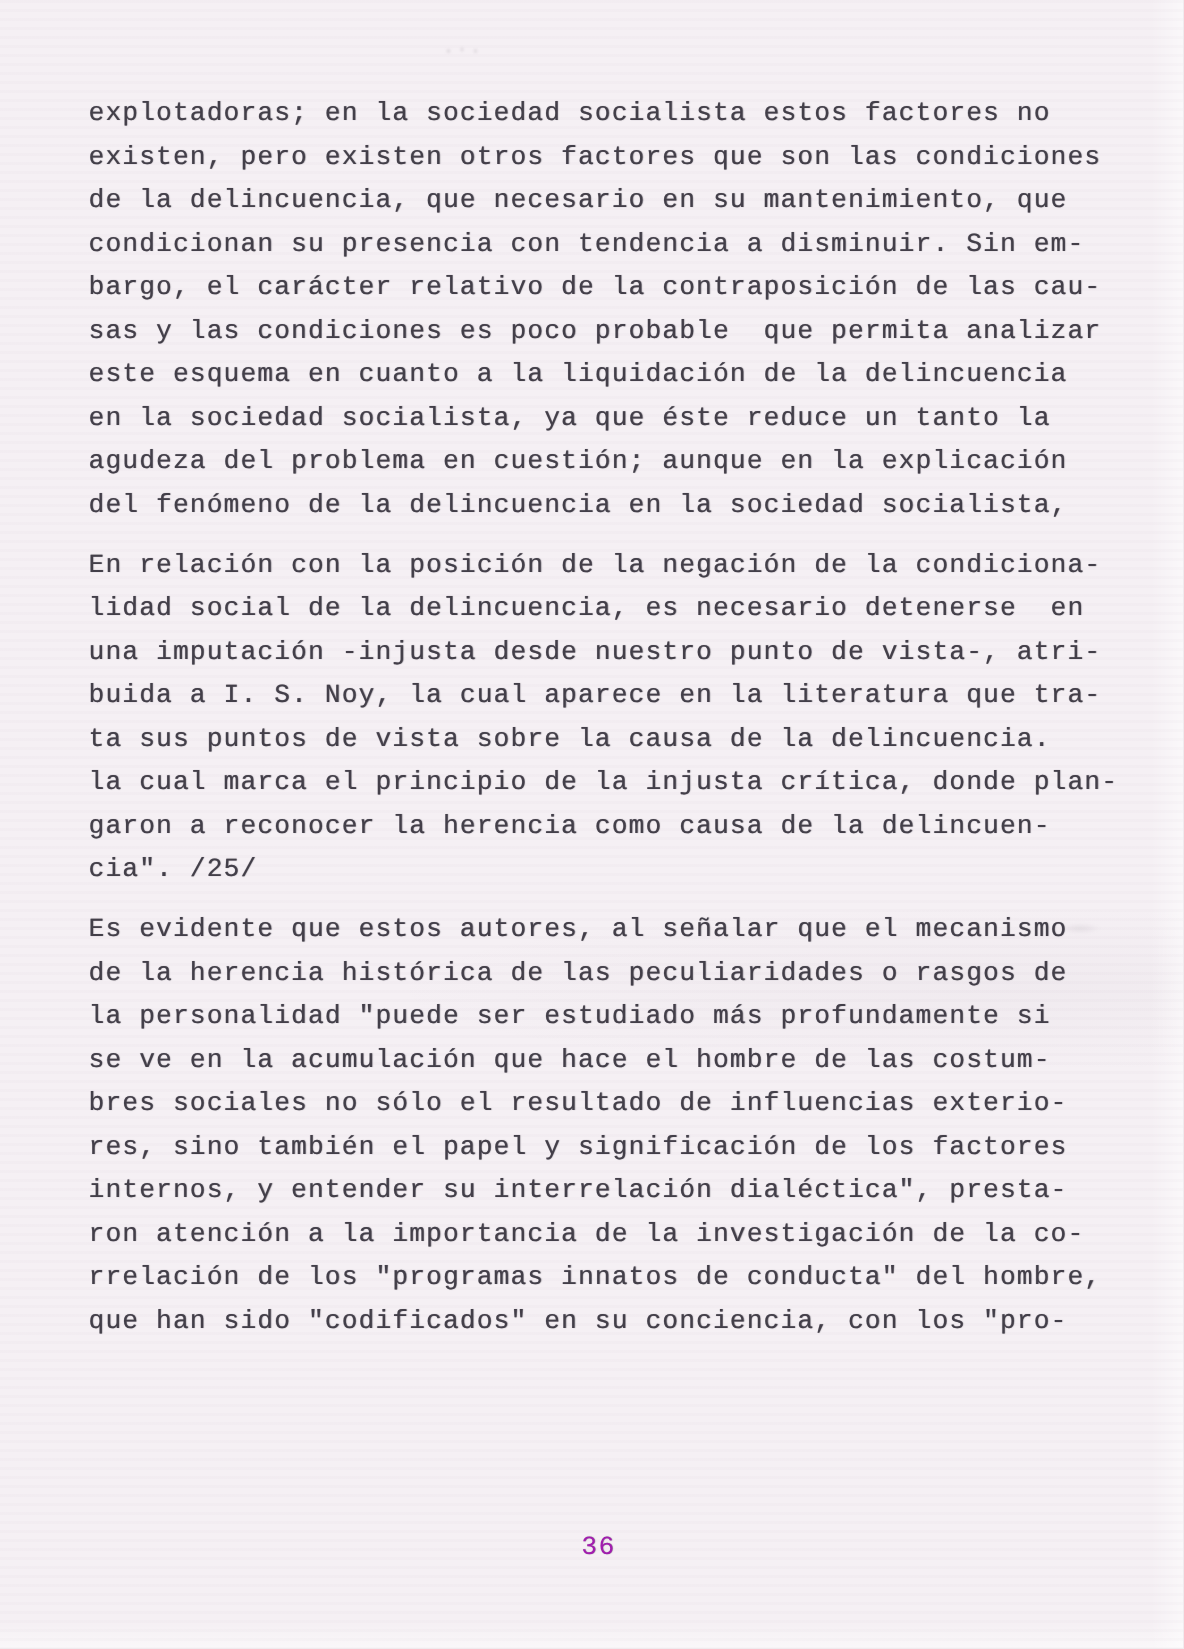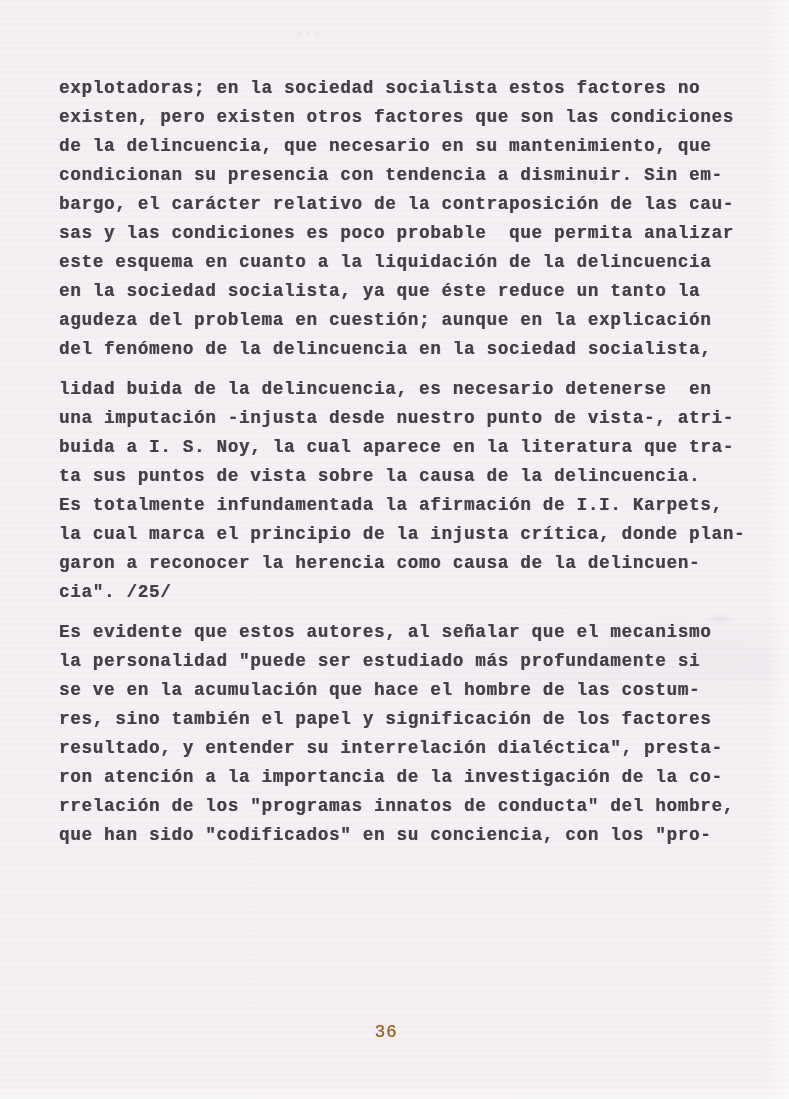--- a/index.html
+++ b/index.html
@@ -61,48 +61,47 @@
   .smudge-mid {
     left: 700px;
     top: 612px;
     width: 40px;
     height: 14px;
     background: radial-gradient(ellipse 18px 5px at 50% 50%, rgba(110,95,115,0.10), transparent 75%);
   }
   .text-block {
     position: absolute;
     left: 59px;
-    top: 74px;
+    top: 62px;
     width: 700px;
     z-index: 4;
     color: #413e48;
-    font-weight: bold;
   }
   .paragraph {
     margin: 0 0 11px 0;
   }
   .tline {
     white-space: pre;
     font-size: 17.5px;
     line-height: 29px;
     letter-spacing: 0.75px;
     color: #433f49;
     text-shadow:
       0.4px 0.3px 0.6px rgba(62, 58, 70, 0.55),
       -0.2px 0.2px 0.4px rgba(62, 58, 70, 0.25);
   }
   .page-number {
     position: absolute;
-    left: 56px;
+    left: 69px;
     width: 660px;
     top: 1022px;
     text-align: center;
     font-size: 17.5px;
     letter-spacing: 1px;
-    color: #a16207;
+    color: #a21caf;
     z-index: 4;
     text-shadow: 0.4px 0.3px 0.6px rgba(62, 58, 70, 0.5);
   }
 </style>
 </head>
 <body>
 
 <div class="paper">
   <div class="smudge smudge-top"></div>
   <div class="smudge smudge-mid"></div>
@@ -114,35 +113,37 @@
         <div class="tline">de la delincuencia, que necesario en su mantenimiento, que</div>
         <div class="tline">condicionan su presencia con tendencia a disminuir. Sin em-</div>
         <div class="tline">bargo, el carácter relativo de la contraposición de las cau-</div>
         <div class="tline">sas y las condiciones es poco probable  que permita analizar</div>
         <div class="tline">este esquema en cuanto a la liquidación de la delincuencia</div>
         <div class="tline">en la sociedad socialista, ya que éste reduce un tanto la</div>
         <div class="tline">agudeza del problema en cuestión; aunque en la explicación</div>
         <div class="tline">del fenómeno de la delincuencia en la sociedad socialista,</div>
       </div>
     <div class="paragraph">
-        <div class="tline">lidad buida de la delincuencia, es necesario detenerse  en</div>
+        <div class="tline">En relación con la posición de la negación de la condiciona-</div>
+        <div class="tline">lidad social de la delincuencia, es necesario detenerse  en</div>
         <div class="tline">una imputación -injusta desde nuestro punto de vista-, atri-</div>
         <div class="tline">buida a I. S. Noy, la cual aparece en la literatura que tra-</div>
         <div class="tline">ta sus puntos de vista sobre la causa de la delincuencia.</div>
-        <div class="tline">Es totalmente infundamentada la afirmación de I.I. Karpets,</div>
         <div class="tline">la cual marca el principio de la injusta crítica, donde plan-</div>
         <div class="tline">garon a reconocer la herencia como causa de la delincuen-</div>
         <div class="tline">cia". /25/</div>
       </div>
     <div class="paragraph">
         <div class="tline">Es evidente que estos autores, al señalar que el mecanismo</div>
+        <div class="tline">de la herencia histórica de las peculiaridades o rasgos de</div>
         <div class="tline">la personalidad "puede ser estudiado más profundamente si</div>
         <div class="tline">se ve en la acumulación que hace el hombre de las costum-</div>
+        <div class="tline">bres sociales no sólo el resultado de influencias exterio-</div>
         <div class="tline">res, sino también el papel y significación de los factores</div>
-        <div class="tline">resultado, y entender su interrelación dialéctica", presta-</div>
+        <div class="tline">internos, y entender su interrelación dialéctica", presta-</div>
         <div class="tline">ron atención a la importancia de la investigación de la co-</div>
         <div class="tline">rrelación de los "programas innatos de conducta" del hombre,</div>
         <div class="tline">que han sido "codificados" en su conciencia, con los "pro-</div>
       </div>
   </div>
 
   <div class="page-number">36</div>
 </div>
 
 </body></html>

